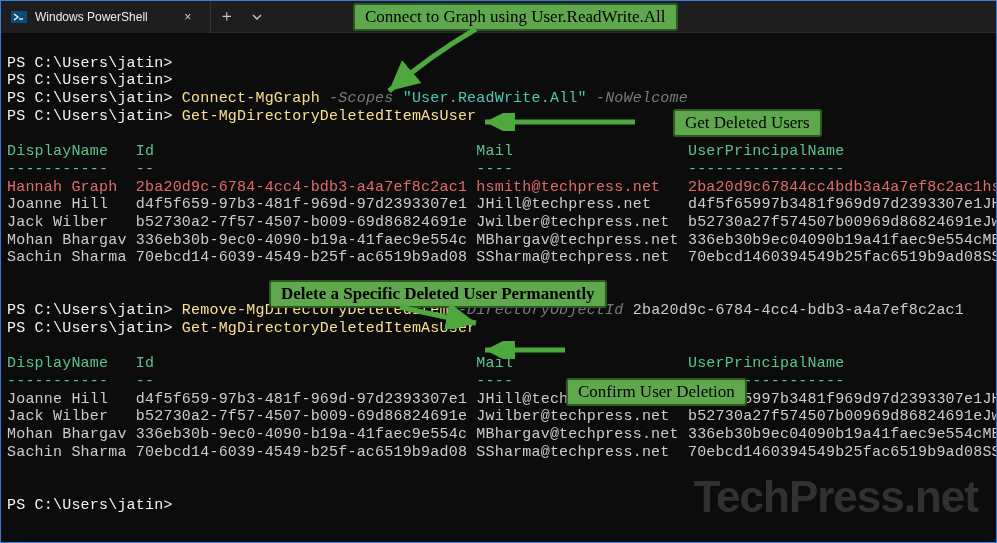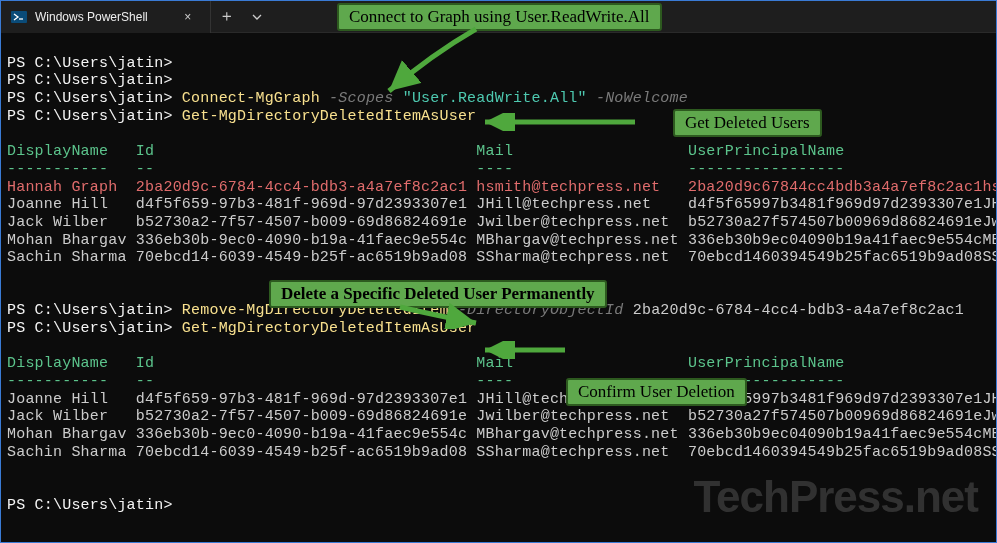--- a/index.html
+++ b/index.html
@@ -143,21 +143,21 @@
 <span class="hdr"><span>-----------</span>   <span>--</span>                                   <span>----</span>                   <span>-----------------</span></span>
 <span><span>Joanne Hill  </span> <span>d4f5f659-97b3-481f-969d-97d2393307e1</span> <span>JHill@techpress.net   </span> <span>d4f5f65997b3481f969d97d2393307e1JHil</span></span>
 <span><span>Jack Wilber  </span> <span>b52730a2-7f57-4507-b009-69d86824691e</span> <span>Jwilber@techpress.net </span> <span>b52730a27f574507b00969d86824691eJwil</span></span>
 <span><span>Mohan Bhargav</span> <span>336eb30b-9ec0-4090-b19a-41faec9e554c</span> <span>MBhargav@techpress.net</span> <span>336eb30b9ec04090b19a41faec9e554cMBha</span></span>
 <span><span>Sachin Sharma</span> <span>70ebcd14-6039-4549-b25f-ac6519b9ad08</span> <span>SSharma@techpress.net </span> <span>70ebcd1460394549b25fac6519b9ad08SSha</span></span>
 
 
 <span class="prompt">PS C:\Users\jatin&gt;</span>
 </div>
 
-<div class="callout" style="left:336px; top:2px;">Connect to Graph using User.ReadWrite.All</div>
+<div class="callout" style="left:352px; top:2px;">Connect to Graph using User.ReadWrite.All</div>
 <div class="callout" style="left:672px; top:108px;">Get Deleted Users</div>
 <div class="callout" style="left:268px; top:279px;font-weight:bold;">Delete a Specific Deleted User Permanently</div>
 <div class="callout" style="left:565px; top:337px;margin-top:40px;">Confirm User Deletion</div>
 
 <svg class="arrow" style="left:380px; top:24px;" width="110" height="74">
   <defs>
       <marker id="a1" markerWidth="8" markerHeight="8" refX="6" refY="3" orient="auto">
         <path d="M0,0 L6,3 L0,6 Z" fill="#4fa83d"></path>
       </marker>
     </defs>

